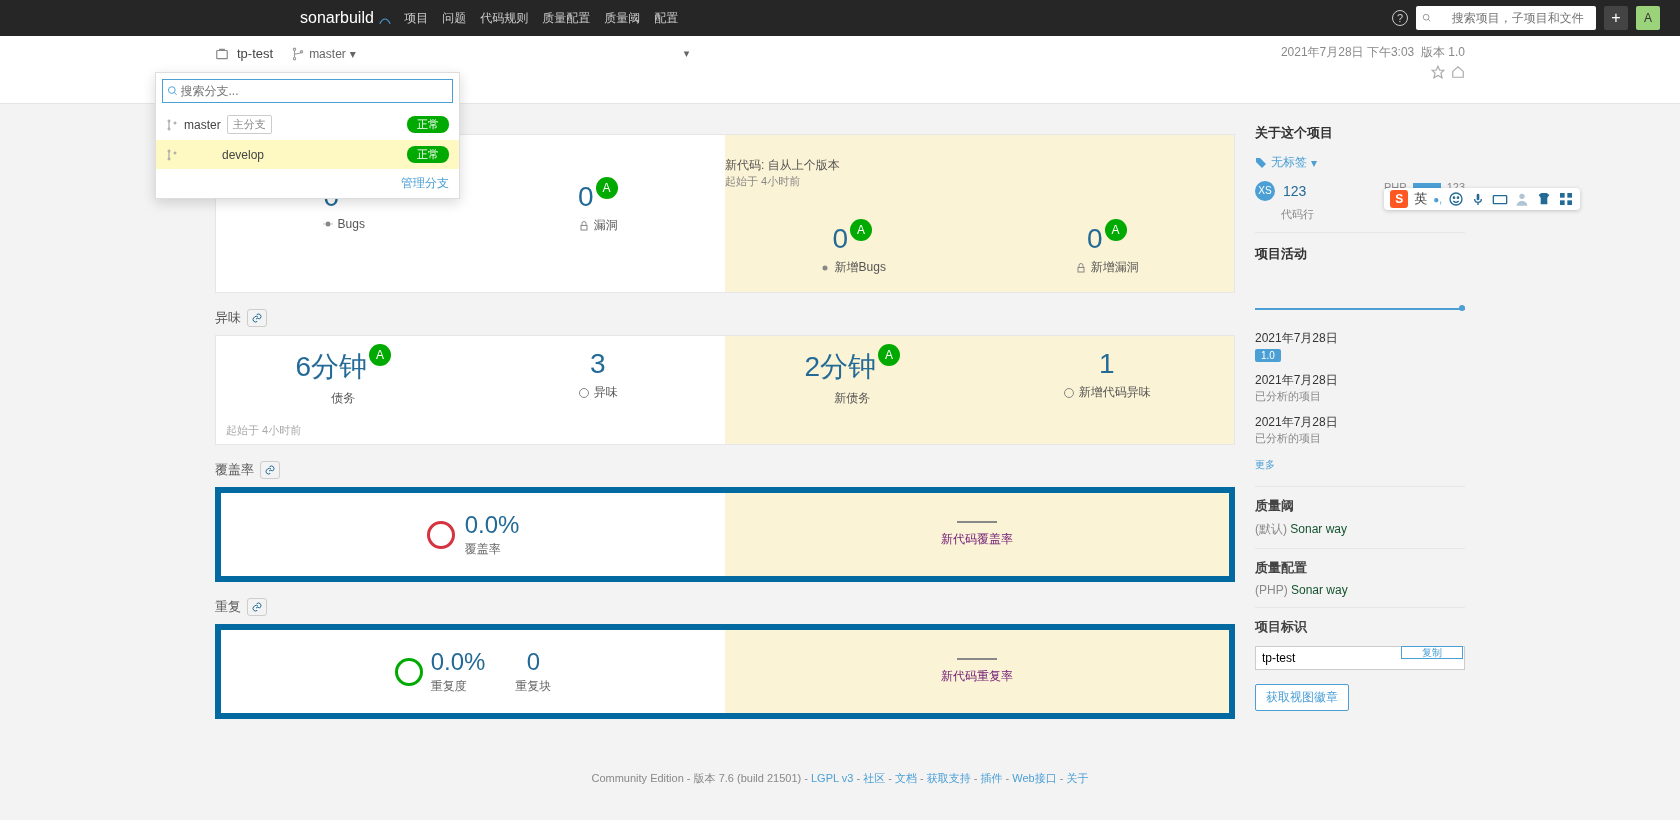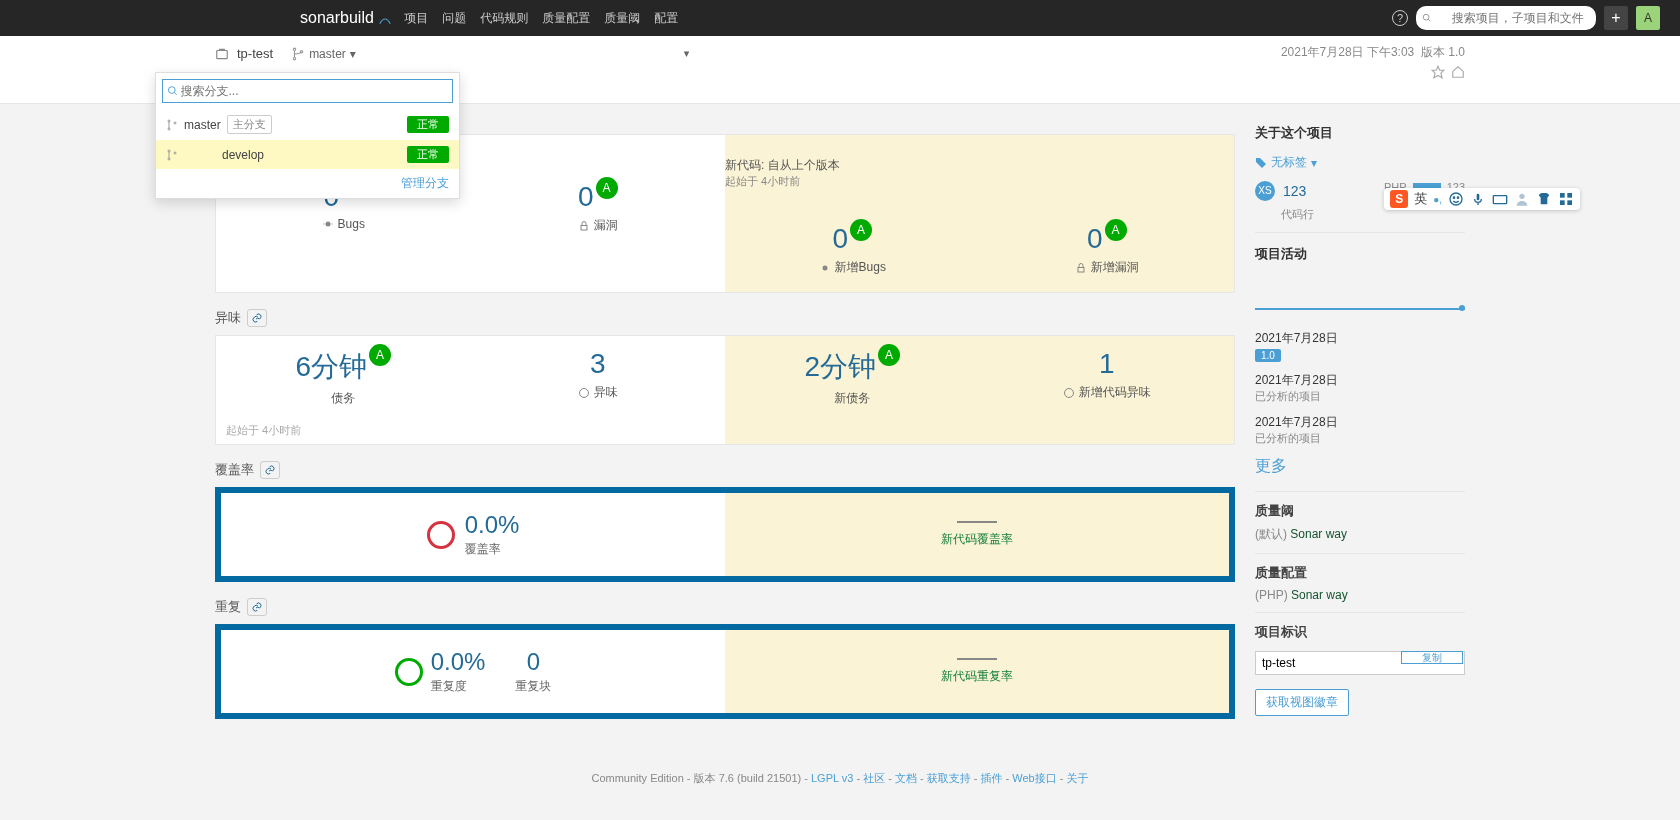--- a/index.html
+++ b/index.html
@@ -5,41 +5,41 @@
 * { margin:0; padding:0; box-sizing:border-box; font-family:-apple-system,BlinkMacSystemFont,"Segoe UI",Helvetica,Arial,sans-serif; }
 body { background:#f3f3f3; font-size:13px; color:#444; }
 .topnav { background:#262626; height:36px; display:flex; align-items:center; padding:0 20px; }
 .logo { color:#fff; font-size:16px; font-weight:400; margin-left:280px; margin-right:12px; }
 .logo b { font-weight:300; }
 .logo svg { display:inline-block; vertical-align:middle; }
 .nav-links { display:flex; gap:14px; }
 .nav-links a { color:#ccc; font-size:12px; text-decoration:none; }
 .nav-right { margin-left:auto; display:flex; align-items:center; gap:8px; }
 .help-ic { width:16px; height:16px; border:1.5px solid #ccc; border-radius:50%; color:#ccc; font-size:11px; text-align:center; line-height:14px; }
-.search-box { background:#fff; width:180px; height:24px; display:flex; align-items:center; padding:0 6px; border-radius:10px;gap:20px; }
+.search-box { background:#fff; width:180px; height:24px; display:flex; align-items:center; padding:0 6px; border-radius:2px;gap:20px; }
 .search-box input { border:none; outline:none; font-size:12px; width:100%; }
 .plus-btn { width:24px; height:24px; background:#444; color:#fff; text-align:center; line-height:24px; border-radius:2px; font-size:16px; }
 .avatar { width:24px; height:24px; background:#9bd37a; color:#333; text-align:center; line-height:24px; border-radius:2px; font-size:12px; }
 
 .subheader { background:#fff; height:68px; border-bottom:1px solid #e6e6e6; }
 .subheader-inner { max-width:1250px; margin:0 auto; padding:10px 0 0 0; position:relative; }
 .proj-row { display:flex; align-items:center; gap:8px; font-size:13px; }
 .proj-row svg { width:14px; height:14px; }
 .branch-sel { color:#666; font-size:12px; display:flex; align-items:center; gap:4px; margin-left:10px; }
 .proj-meta { position:absolute; right:0; top:8px; text-align:right; font-size:12px; color:#888; }
 .proj-icons { margin-top:4px; display:flex; gap:6px; justify-content:flex-end; color:#999; }
 
 .dropdown { position:absolute; top:36px; left:-60px; width:305px; background:#fff; border:1px solid #ddd; box-shadow:0 4px 12px rgba(0,0,0,0.15); z-index:100; }
 .dd-search { margin:6px; border:1px solid #4b9fd5; display:flex; align-items:center; padding:2px 4px; }
 .dd-search input { border:none; outline:none; width:100%; font-size:12px; padding:2px; }
 .dd-item { display:flex; align-items:center; padding:6px 10px; gap:6px; font-size:12px; }
 .dd-item.hov { background:#fef9c3;gap:44px; }
 .dd-branch-ic { width:12px; color:#999; }
 .dd-badge { border:1px solid #ccc; border-radius:2px; padding:1px 5px; font-size:11px; color:#888; }
-.dd-status { margin-left:auto; background:#00aa00; color:#fff; border-radius:2px; padding:1px 10px; font-size:11px; }
+.dd-status { margin-left:auto; background:#00aa00; color:#fff; border-radius:8px; padding:1px 10px; font-size:11px; }
 .dd-footer { text-align:right; padding:6px 10px; font-size:12px; }
 .dd-footer a { color:#4b9fd5; text-decoration:none; }
 
 .main { max-width:1250px; margin:0 auto; display:flex; gap:20px; padding:0 0 40px 0; }
 .left { flex:1; min-width:0; }
 .right { width:210px; padding-top:20px; }
 
 .measures-box { background:#fff; border:1px solid #e6e6e6; display:flex; }
 .measures-box .half { flex:1; }
 .measures-box .new-half { flex:1; background:#fbf3d5; }
@@ -58,40 +58,40 @@
 .link-chip svg { width:12px; height:12px; color:#236a97; }
 
 .cov-box { background:#fff; border:6px solid #0369a1; display:flex; }
 .cov-left { flex:1; display:flex; align-items:center; justify-content:center; padding:18px 0; gap:10px; }
 .cov-right { flex:1; background:#fbf3d5; display:flex; flex-direction:column; align-items:center; justify-content:center; }
 .donut { width:28px; height:28px; border:3px solid #d4333f; border-radius:50%; }
 .donut.green { border-color:#00aa00; }
 .cov-val { font-size:24px; color:#236a97; font-weight:300; }
 .cov-lbl { font-size:12px; color:#666; margin-top:2px; }
 .dash { width:40px; height:2px; background:#888; margin-bottom:8px; }
-.cov-new-lbl { font-size:12px; color:#15803d; }
+.cov-new-lbl { font-size:12px; color:#701a75; }
 
 
 .rp-title { font-size:13px; font-weight:600; color:#333; margin-bottom:12px; }
 .tag-link { color:#4b9fd5; font-size:12px; display:flex; align-items:center; gap:4px; margin-bottom:10px; }
 .lang-row { display:flex; align-items:center; gap:8px; font-size:12px; margin-bottom:6px; }
 .xs-badge { background:#4b9fd5; color:#fff; border-radius:50%; width:20px; height:20px; font-size:10px; line-height:20px; text-align:center; }
 .loc-num { color:#236a97; font-size:14px; }
 .loc-lbl { font-size:11px; color:#888; margin-left:26px; margin-bottom:10px; }
 .php-row { display:flex; align-items:center; gap:6px; font-size:11px; color:#888; margin-bottom:16px; }
 .php-bar { width:28px; height:8px; background:#4b9fd5; }
 
 .activity-block { border-top:1px solid #e6e6e6; padding-top:12px; margin-bottom:14px; }
 .sparkline { height:35px; border-bottom:2px solid #4b9fd5; margin:10px 0 20px; position:relative; }
 .sparkline::after { content:''; position:absolute; right:0; bottom:-3px; width:6px; height:6px; background:#4b9fd5; border-radius:50%; }
 .act-item { font-size:12px; color:#555; margin-bottom:10px; }
 .act-date { color:#333; }
 .act-sub { color:#888; font-size:11px; }
 .ver-badge { display:inline-block; background:#4b9fd5; color:#fff; border-radius:2px; padding:1px 6px; font-size:10px; margin-top:2px; }
-.more-link { color:#4b9fd5; font-size:16px; }
+.more-link { color:#4b9fd5; font-size:10px; }
 
 .qg-block { border-top:1px solid #e6e6e6; padding-top:10px; margin-top:10px; }
 .qg-title { font-size:13px; font-weight:600; margin-bottom:6px; }
 .qg-row { font-size:12px; color:#888; }
 .qg-row a { color:#14532d; text-decoration:none; }
 
 .key-input { width:100%; border:1px solid #ccc; padding:4px 6px; font-size:12px; margin-top:4px; }
 .copy-badge { position:relative; float:right; margin-top:-24px; margin-right:2px; border:1px solid #4b9fd5; color:#4b9fd5; font-size:10px; padding:0 20px; background:#fff; line-height:11px; }
 
 .badge-btn { border:1px solid #4b9fd5; color:#4b9fd5; background:#fff; padding:4px 10px; font-size:12px; border-radius:2px; margin-top:14px; cursor:pointer; }

